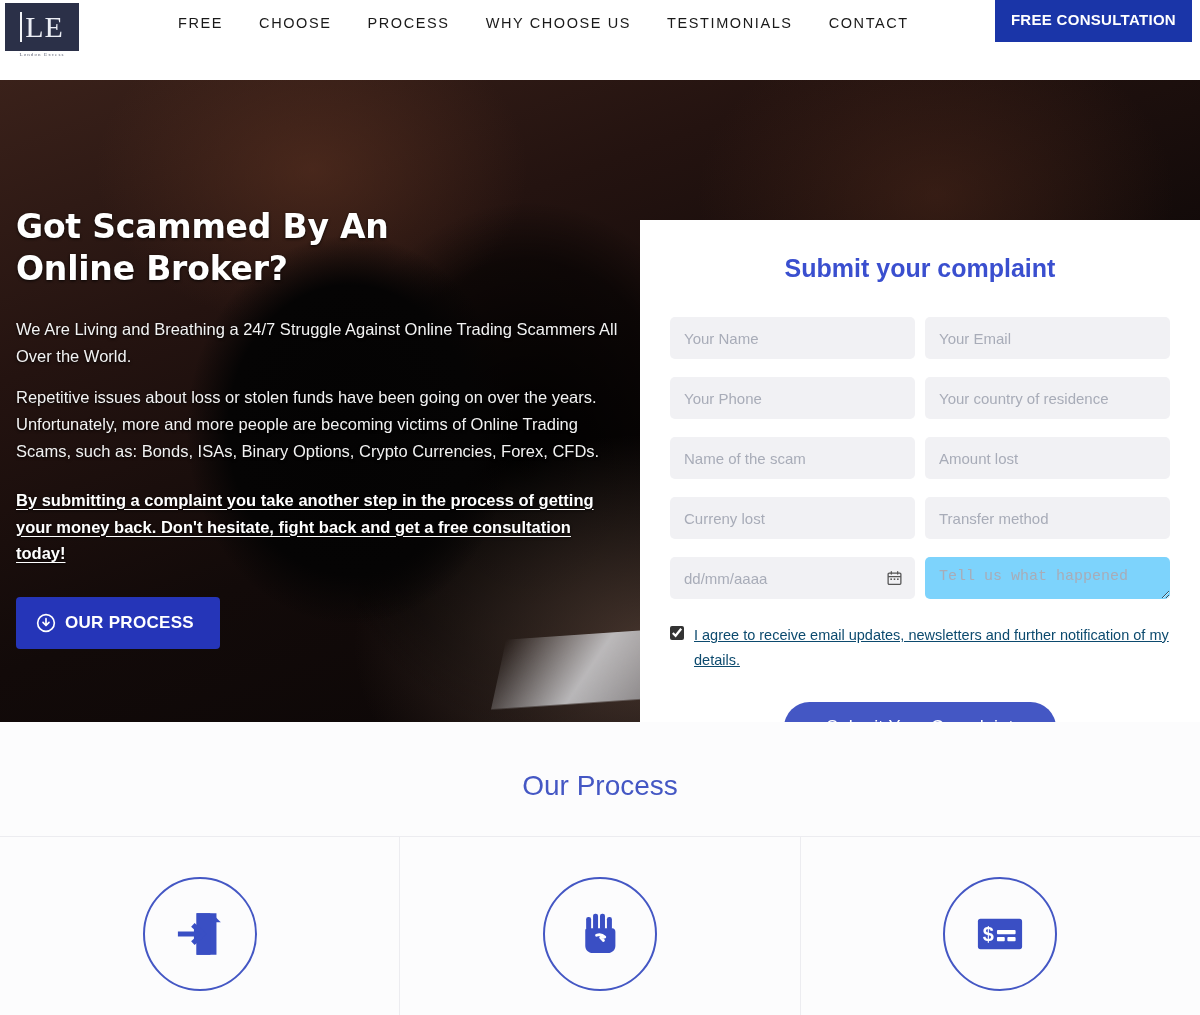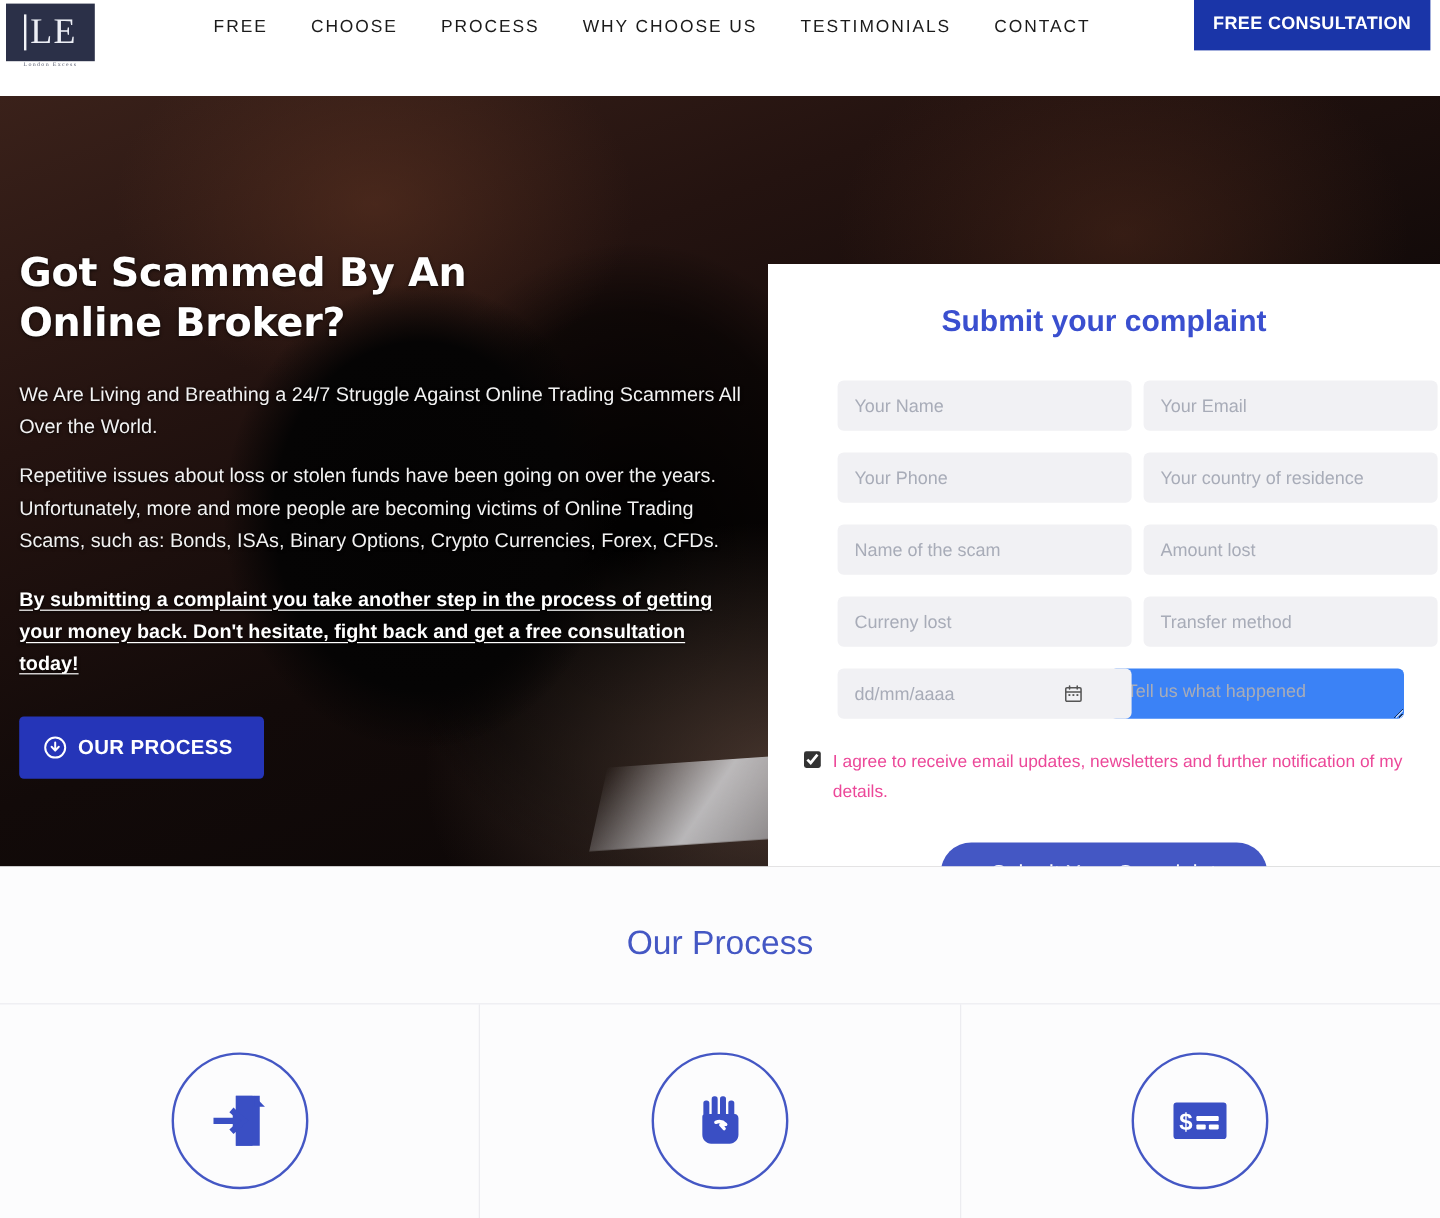--- a/index.html
+++ b/index.html
@@ -233,48 +233,47 @@
     width: 100%;
     height: 42px;
     background: #f1f1f4;
     border: none;
     border-radius: 5px;
     padding: 0 14px;
     font-size: 15px;
     color: #333;
     font-family: "Liberation Sans", sans-serif;
     outline: none;
-    margin-left: 28px;
   }
   .fld::placeholder { color: #a8acb8; }
 
   .date-field {
     position: relative;
     width: 100%;
   }
   .date-field .fld { padding-right: 40px; }
   .cal-icon {
     position: absolute;
     right: 12px;
     top: 50%;
     transform: translateY(-50%);
     width: 17px;
     height: 17px;
     pointer-events: none;
   }
   .ta {
     width: 100%;
     height: 42px;
-    background: #3b82f6;
+    background: #7dd3fc;
     border: none;
     border-radius: 5px;
     padding: 11px 14px;
     font-size: 15px;
     color: #333;
-    font-family: Liberation Sans, sans-serif;
+    font-family: Liberation Mono, monospace;
     resize: vertical;
     outline: none;
     line-height: 1.2;
   }
   .ta::placeholder { color: #a8acb8; }
 
   .consent-row {
     display: flex;
     align-items: flex-start;
     gap: 10px;
@@ -284,23 +283,24 @@
     width: 14px;
     height: 14px;
     margin-top: 3px;
     flex: 0 0 14px;
     accent-color: #333;
     cursor: pointer;
   }
   .consent-text {
     font-size: 14.5px;
     line-height: 1.75;
-    color: #ec4899;
+    color: #0c4a6e;
     font-family: "Liberation Sans", sans-serif;
     max-width: 495px;
+    text-decoration: underline;
   }
   .submit-wrap { text-align: center; margin-top: 28px; }
   .submit-btn {
     background: #4457c4;
     color: #ffffff;
     border: none;
     border-radius: 26px;
     padding: 15px 42px;
     font-size: 18px;
     font-weight: 400;

